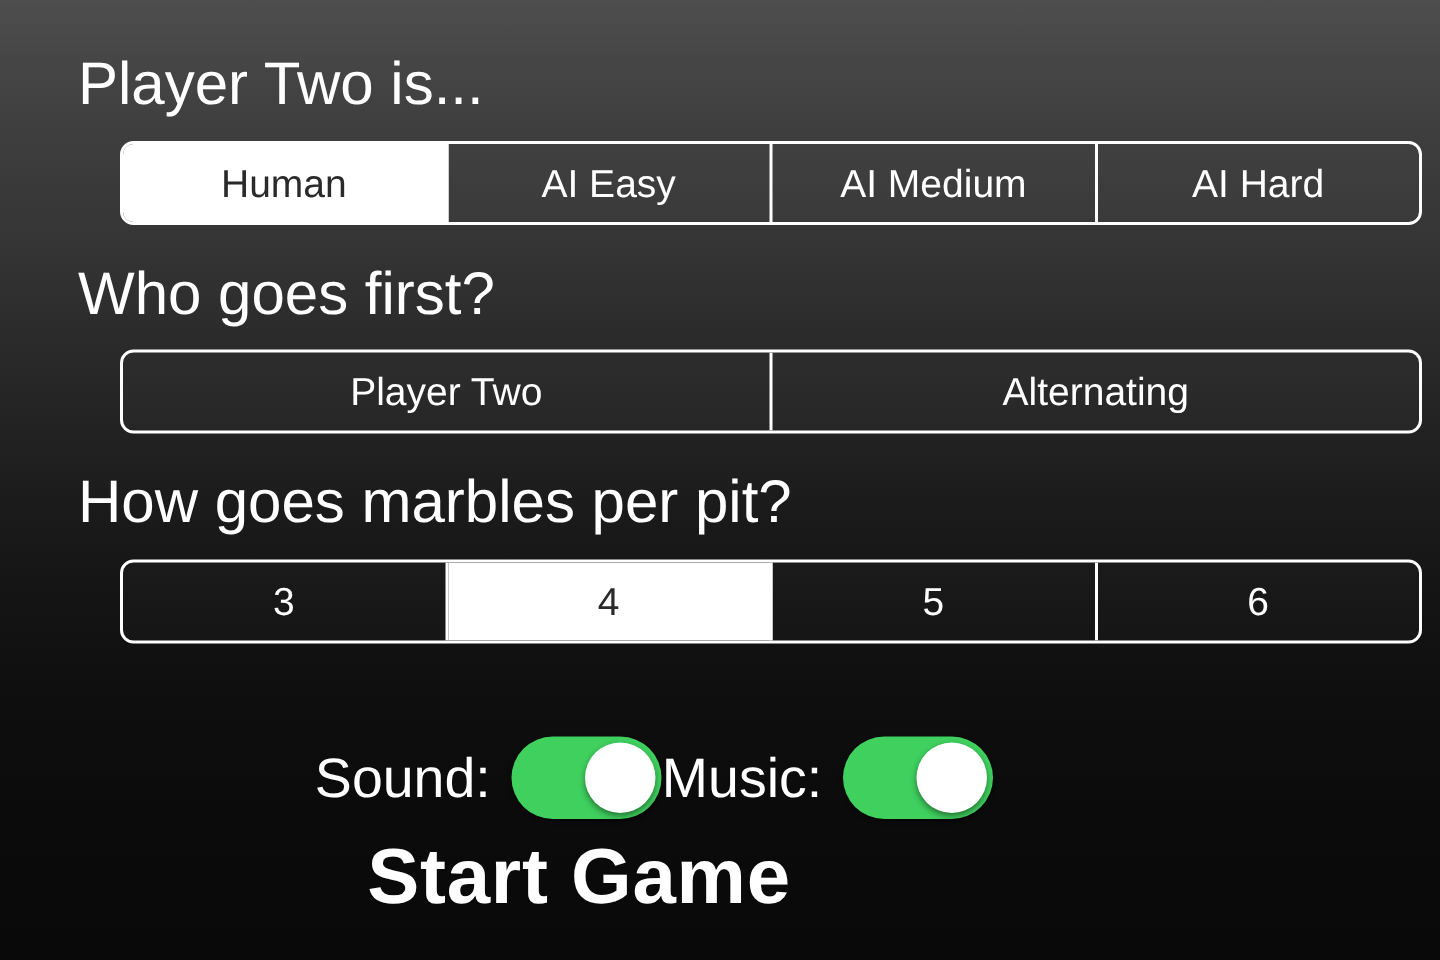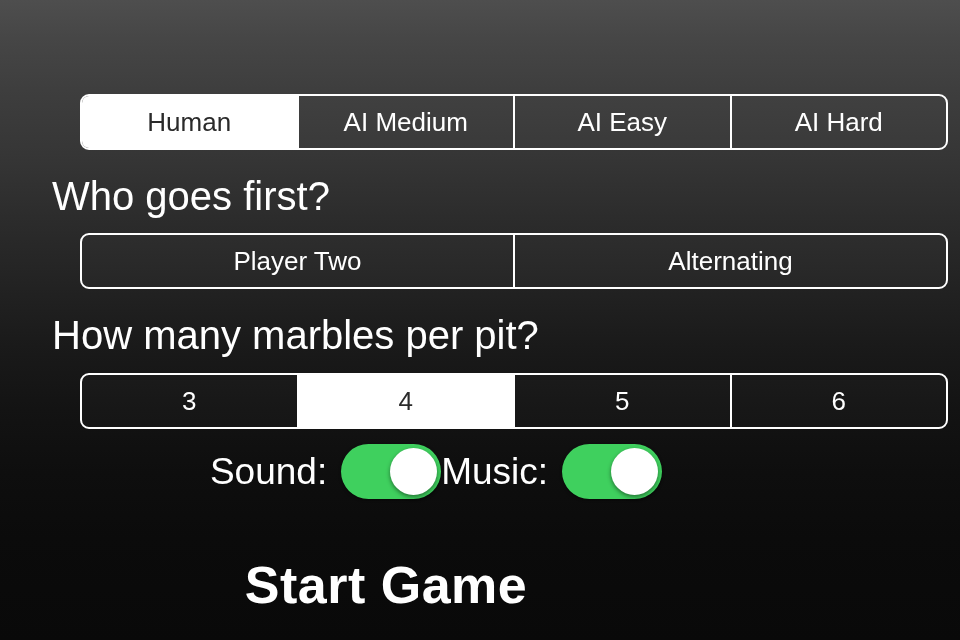--- a/index.html
+++ b/index.html
@@ -78,25 +78,25 @@
   }
 
   
   .segmented.r1 { top: 94px; height: 56px; }
   .segmented.r2 { top: 233px; height: 56px; }
   .segmented.r3 { top: 373px; height: 56px; }
 
   .toggles-row {
     position: absolute;
     left: 0;
-    top: 444px;
+    top: 476px;
     width: 872px;
     height: 70px;
     display: flex;
-    align-items: flex-start;
+    align-items: flex-end;
     justify-content: center;
   }
   .toggle-group {
     display: flex;
     align-items: center;
   }
   .toggle-group + .toggle-group { }
 
   .toggle-label {
     color: #ffffff;
@@ -150,36 +150,37 @@
   
   #h-player-two { top: 36px; }
   #h-who-first  { top: 176px; }
   #h-marbles    { top: 315px; }
 </style>
 </head>
 <body>
 
 <div id="screen">
 
+  <div class="section-heading" id="h-player-two">Player Two is...</div>
 
   <div class="segmented r1">
     <div class="seg selected">Human</div>
+    <div class="seg">AI Easy</div>
     <div class="seg">AI Medium</div>
-    <div class="seg">AI Easy</div>
     <div class="seg">AI Hard</div>
   </div>
 
   <div class="section-heading" id="h-who-first">Who goes first?</div>
 
   <div class="segmented r2">
     <div class="seg">Player Two</div>
     <div class="seg">Alternating</div>
   </div>
 
-  <div class="section-heading" id="h-marbles">How many marbles per pit?</div>
+  <div class="section-heading" id="h-marbles">How goes marbles per pit?</div>
 
   <div class="segmented r3">
     <div class="seg">3</div>
     <div class="seg selected">4</div>
     <div class="seg">5</div>
     <div class="seg">6</div>
   </div>
 
   <div class="toggles-row">
 

